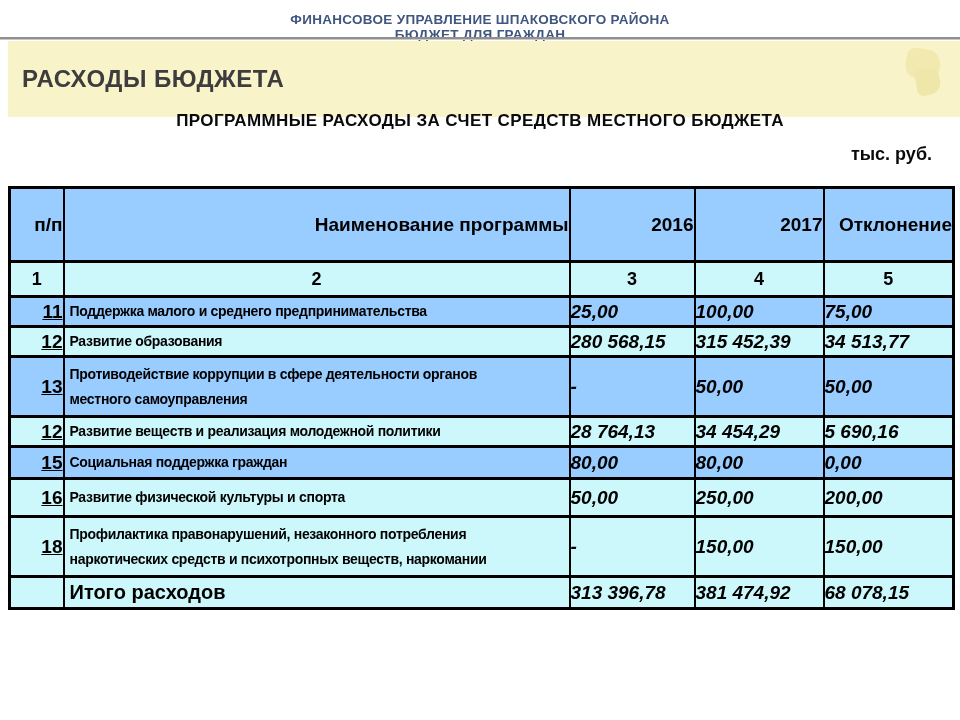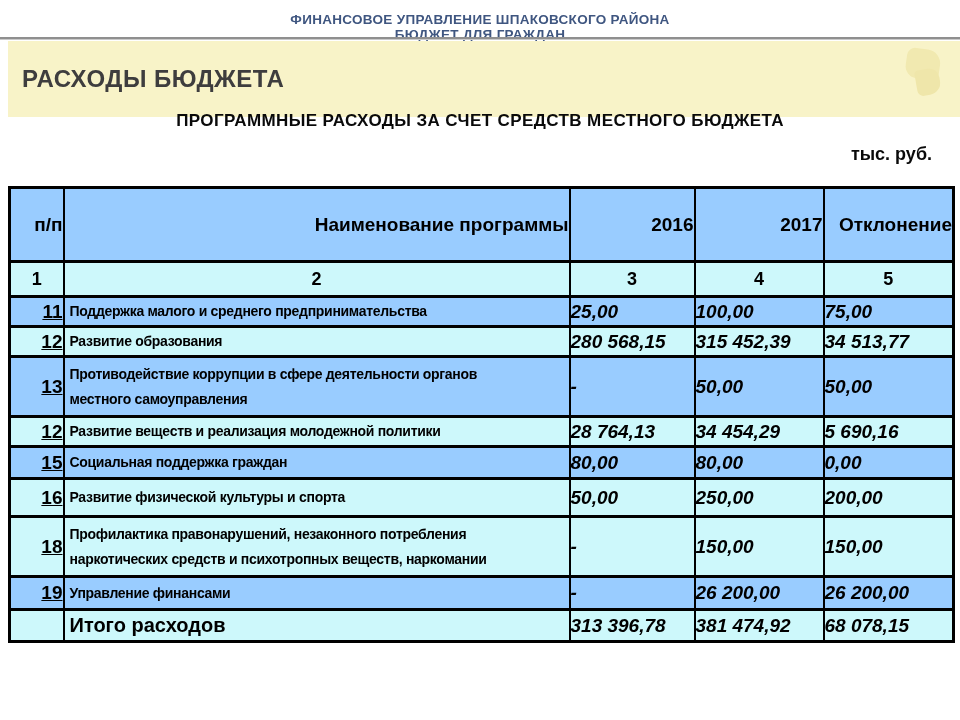--- a/index.html
+++ b/index.html
@@ -175,27 +175,20 @@
       <td class="cell-val">200,00</td>
     </tr>
     <tr class="h60 row-cyan">
       <td class="cell-num">18</td>
       <td class="cell-name">Профилактика правонарушений, незаконного потребления
 наркотических средств и психотропных веществ, наркомании</td>
       <td class="cell-val">-</td>
       <td class="cell-val">150,00</td>
       <td class="cell-val">150,00</td>
     </tr>
-    <tr class="h33 row-blue">
-      <td class="cell-num">19</td>
-      <td class="cell-name">Управление финансами</td>
-      <td class="cell-val">-</td>
-      <td class="cell-val">26 200,00</td>
-      <td class="cell-val">26 200,00</td>
-    </tr>
     <tr class="h32 row-cyan total">
       <td class="cell-num"></td>
       <td class="cell-name">Итого расходов</td>
       <td class="cell-val">313 396,78</td>
       <td class="cell-val">381 474,92</td>
       <td class="cell-val">68 078,15</td>
     </tr>
   </tbody>
     </table>
 </div>

